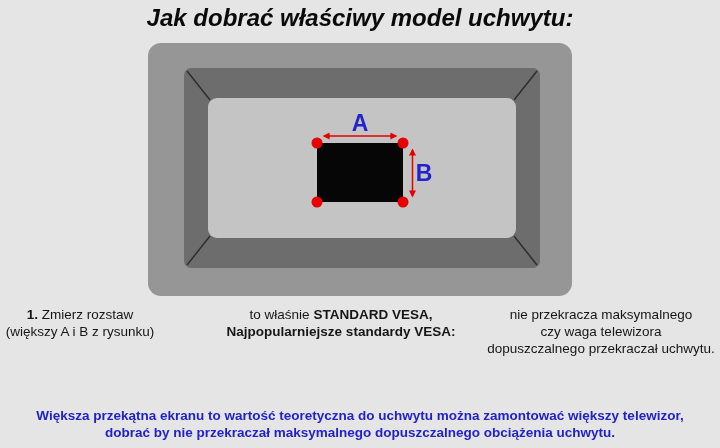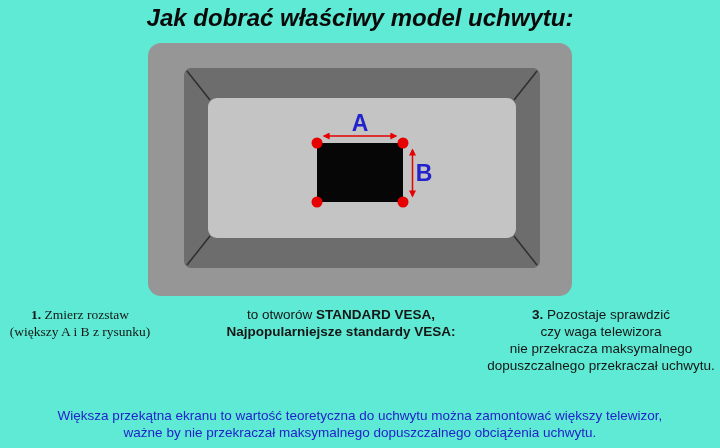--- a/index.html
+++ b/index.html
@@ -1,20 +1,20 @@
 <!DOCTYPE html>
 <html><head>
 <meta charset="utf-8">
 <style>
   html, body { margin: 0; padding: 0; background: #ffffff; }
   .page {
     position: relative;
     width: 720px;
     height: 448px;
-    background: #5eead4;
+    background: #e5e5e5;
     overflow: hidden;
     font-family: "Liberation Sans", sans-serif;
     color: #111111;
   }
   .title {
     position: absolute;
     top: 4px;
     left: 0;
     width: 720px;
     text-align: center;
@@ -35,33 +35,33 @@
     font-weight: bold;
   }
   .step-col {
     position: absolute;
     top: 306px;
     text-align: center;
     font-size: 13.5px;
     line-height: 17px;
     color: #161616;
   }
-  .col1 { left: 0px;   width: 160px; font-family: Liberation Serif, serif; }
+  .col1 { left: 0px;   width: 160px; }
   .col2 { left: 190px; width: 302px; }
   .col3 { left: 486px; width: 230px; }
   .b { font-weight: bold; }
   .footer {
     position: absolute;
     top: 407px;
     left: 0;
     width: 720px;
     text-align: center;
     font-size: 13.5px;
     line-height: 17px;
-    font-weight: normal;
+    font-weight: bold;
     color: #2222cc;
   }
 </style>
 </head>
 <body>
 
 <div class="page">
 
   <div class="title">Jak dobrać właściwy model uchwytu:</div>
 
@@ -98,29 +98,28 @@
 
     <text class="dim-label" x="424" y="141" text-anchor="middle" fill="#2323cb">B</text>
   </svg>
 
   <div class="step-col col1">
     <div><span class="b">1.</span><span> Zmierz rozstaw</span></div>
     <div>(większy A i B z rysunku)</div>
   </div>
 
   <div class="step-col col2">
-    <div><span>to otworów </span><span class="b">STANDARD VESA,</span></div>
+    <div><span>to właśnie </span><span class="b">STANDARD VESA,</span></div>
     <div class="b">Najpopularniejsze standardy VESA:</div>
   </div>
 
   <div class="step-col col3">
-    <div><span class="b">3.</span><span> Pozostaje sprawdzić</span></div>
+    <div>nie przekracza maksymalnego</div>
     <div>czy waga telewizora</div>
-    <div>nie przekracza maksymalnego</div>
     <div>dopuszczalnego przekraczał uchwytu.</div>
   </div>
 
   <div class="footer">
     <div>Większa przekątna ekranu to wartość teoretyczna do uchwytu można zamontować większy telewizor,</div>
-    <div>ważne by nie przekraczał maksymalnego dopuszczalnego obciążenia uchwytu.</div>
+    <div>dobrać by nie przekraczał maksymalnego dopuszczalnego obciążenia uchwytu.</div>
   </div>
 
 </div>
 
 </body></html>

